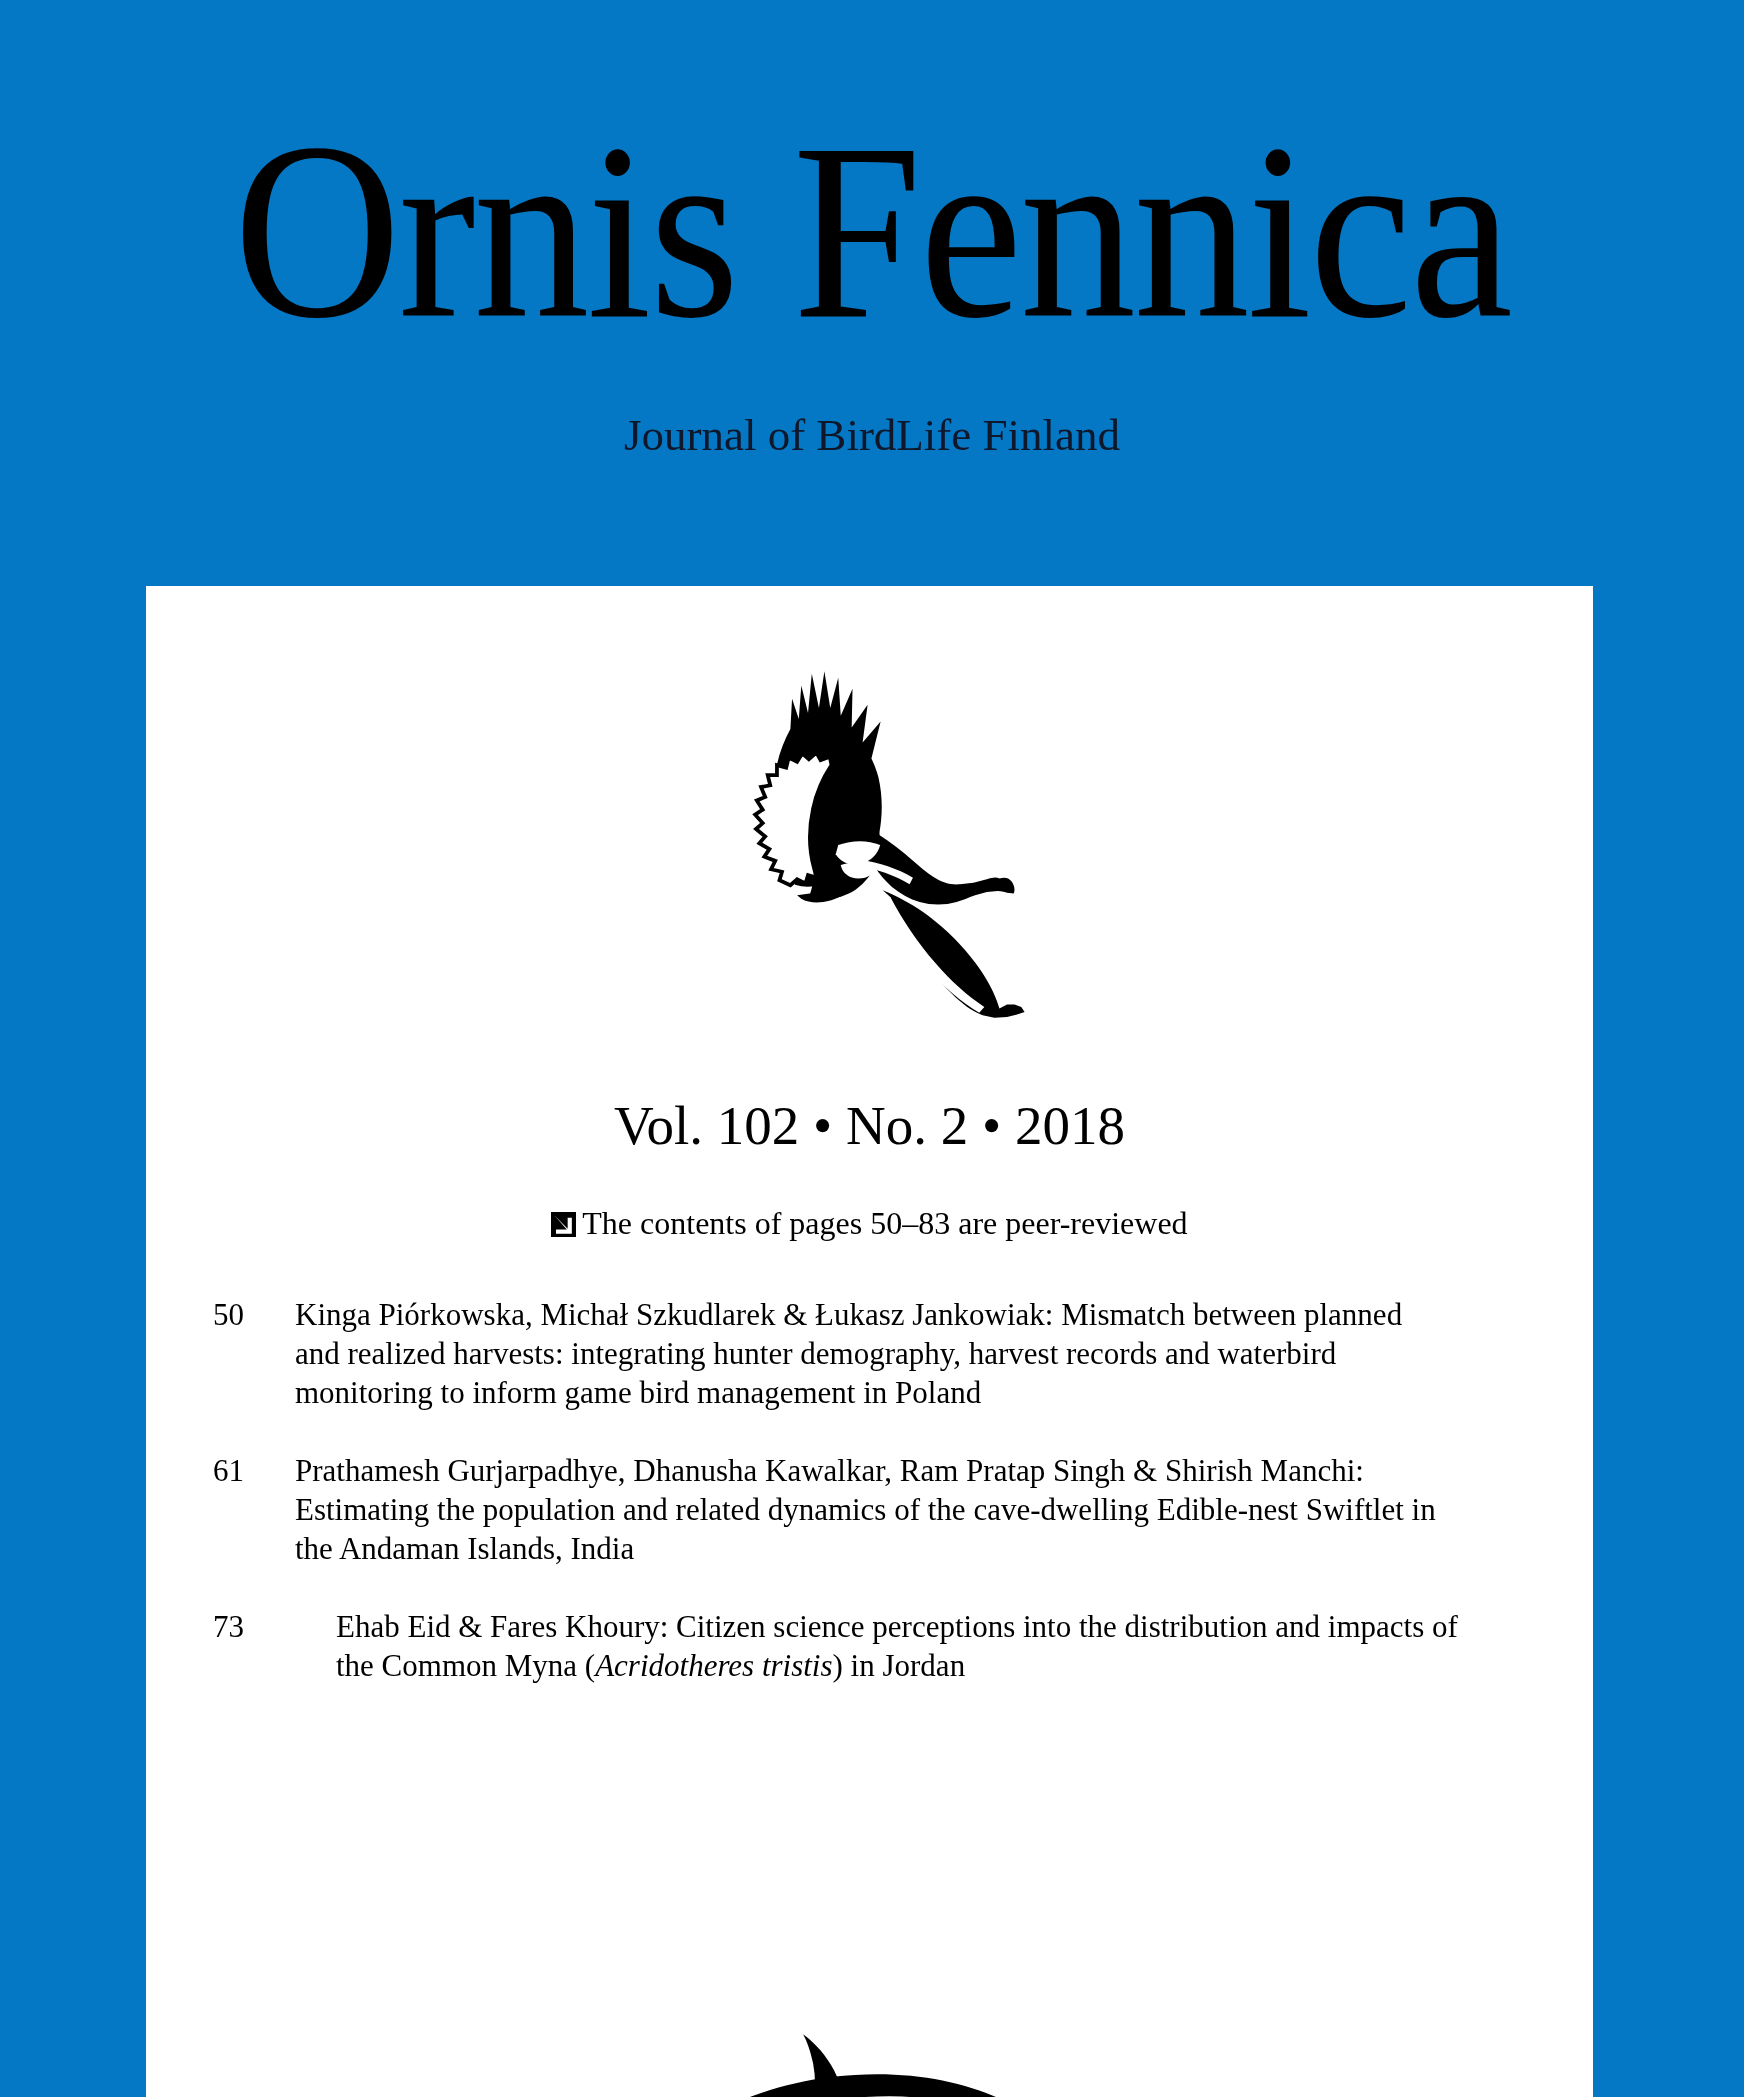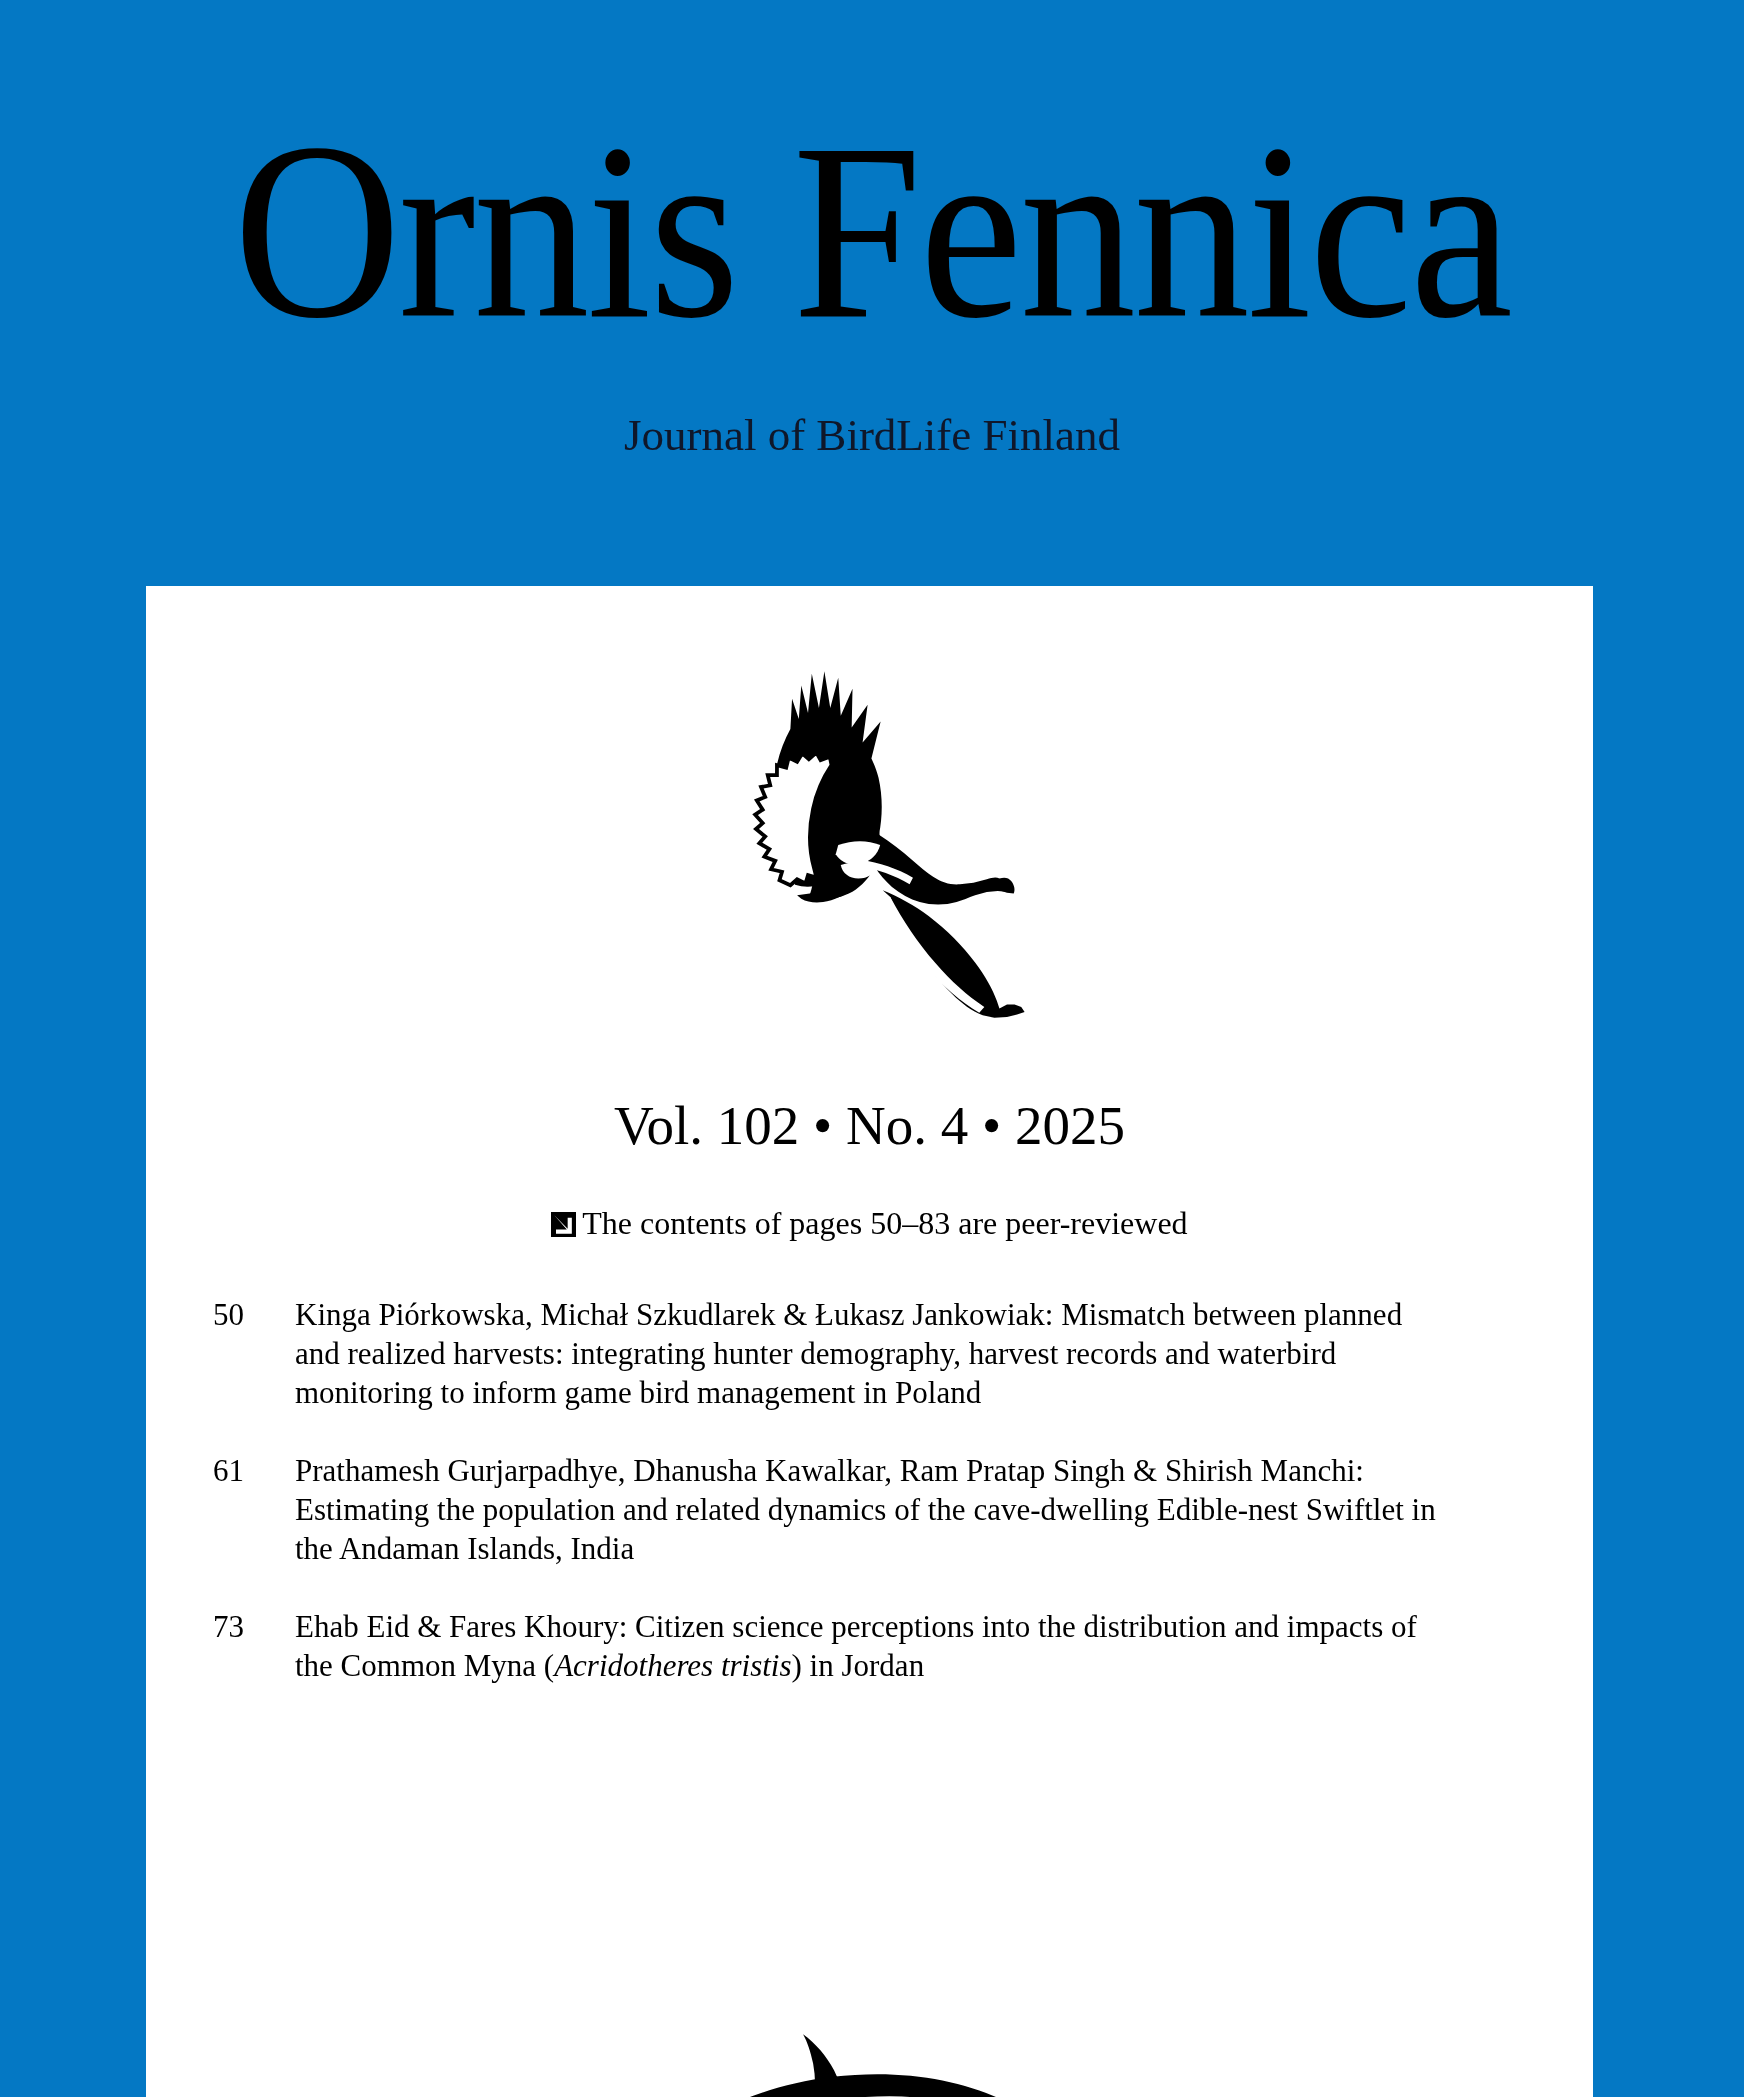--- a/index.html
+++ b/index.html
@@ -115,21 +115,21 @@
     left: 67px;
     top: 709px;
     width: 1317px;
   }
   .toc-entry {
     display: flex;
     align-items: flex-start;
     margin-bottom: 39px;
     color: #000;
   }
-  .toc-entry:last-child { margin-bottom: 0; }
+  .toc-entry:last-child { margin-bottom: 0; gap: 41px; }
   .toc-page {
     flex: 0 0 82px;
     font-size: 31px;
     line-height: 1.26;
     text-align: left;
   }
   .toc-text {
     flex: 1 1 auto;
     font-size: 31px;
     line-height: 1.26;
@@ -271,21 +271,21 @@
                    C 320 316 325 300 330 286 Z"></path>
 
           <path d="M346 476 c 34 -12 70 -12 100 0 c -6 22 -22 38 -44 44 c -26 7 -50 -2 -62 -22 z" fill="#ffffff"></path>
           <path d="M352 524 c 30 -10 62 -10 90 2 c -8 18 -26 30 -48 30 c -22 0 -38 -12 -42 -32 z" fill="#ffffff"></path>
 
           <path d="M400 512 c 44 6 86 20 124 42 l -8 16 c -36 -22 -76 -36 -118 -42 z" fill="#ffffff"></path>
         </g>
       </svg>
     </div>
 
-    <div id="issue-line">Vol. 102 • No. 4 • 2025</div>
+    <div id="issue-line">Vol. 102 • No. 2 • 2018</div>
 
     <div id="peer-note">
       <span class="pr-icon">
         <svg viewBox="0 0 60 60" xmlns="http://www.w3.org/2000/svg" aria-hidden="true">
           <rect x="0" y="0" width="60" height="60" fill="#000000"></rect>
           <path d="M8 8 L40 40 L40 14 L50 14 L50 52 L12 52 L12 42 L38 42 Z" fill="#ffffff"></path>
         </svg>
       </span><span>The contents of pages 50–83 are peer-reviewed</span>
     </div>
 

